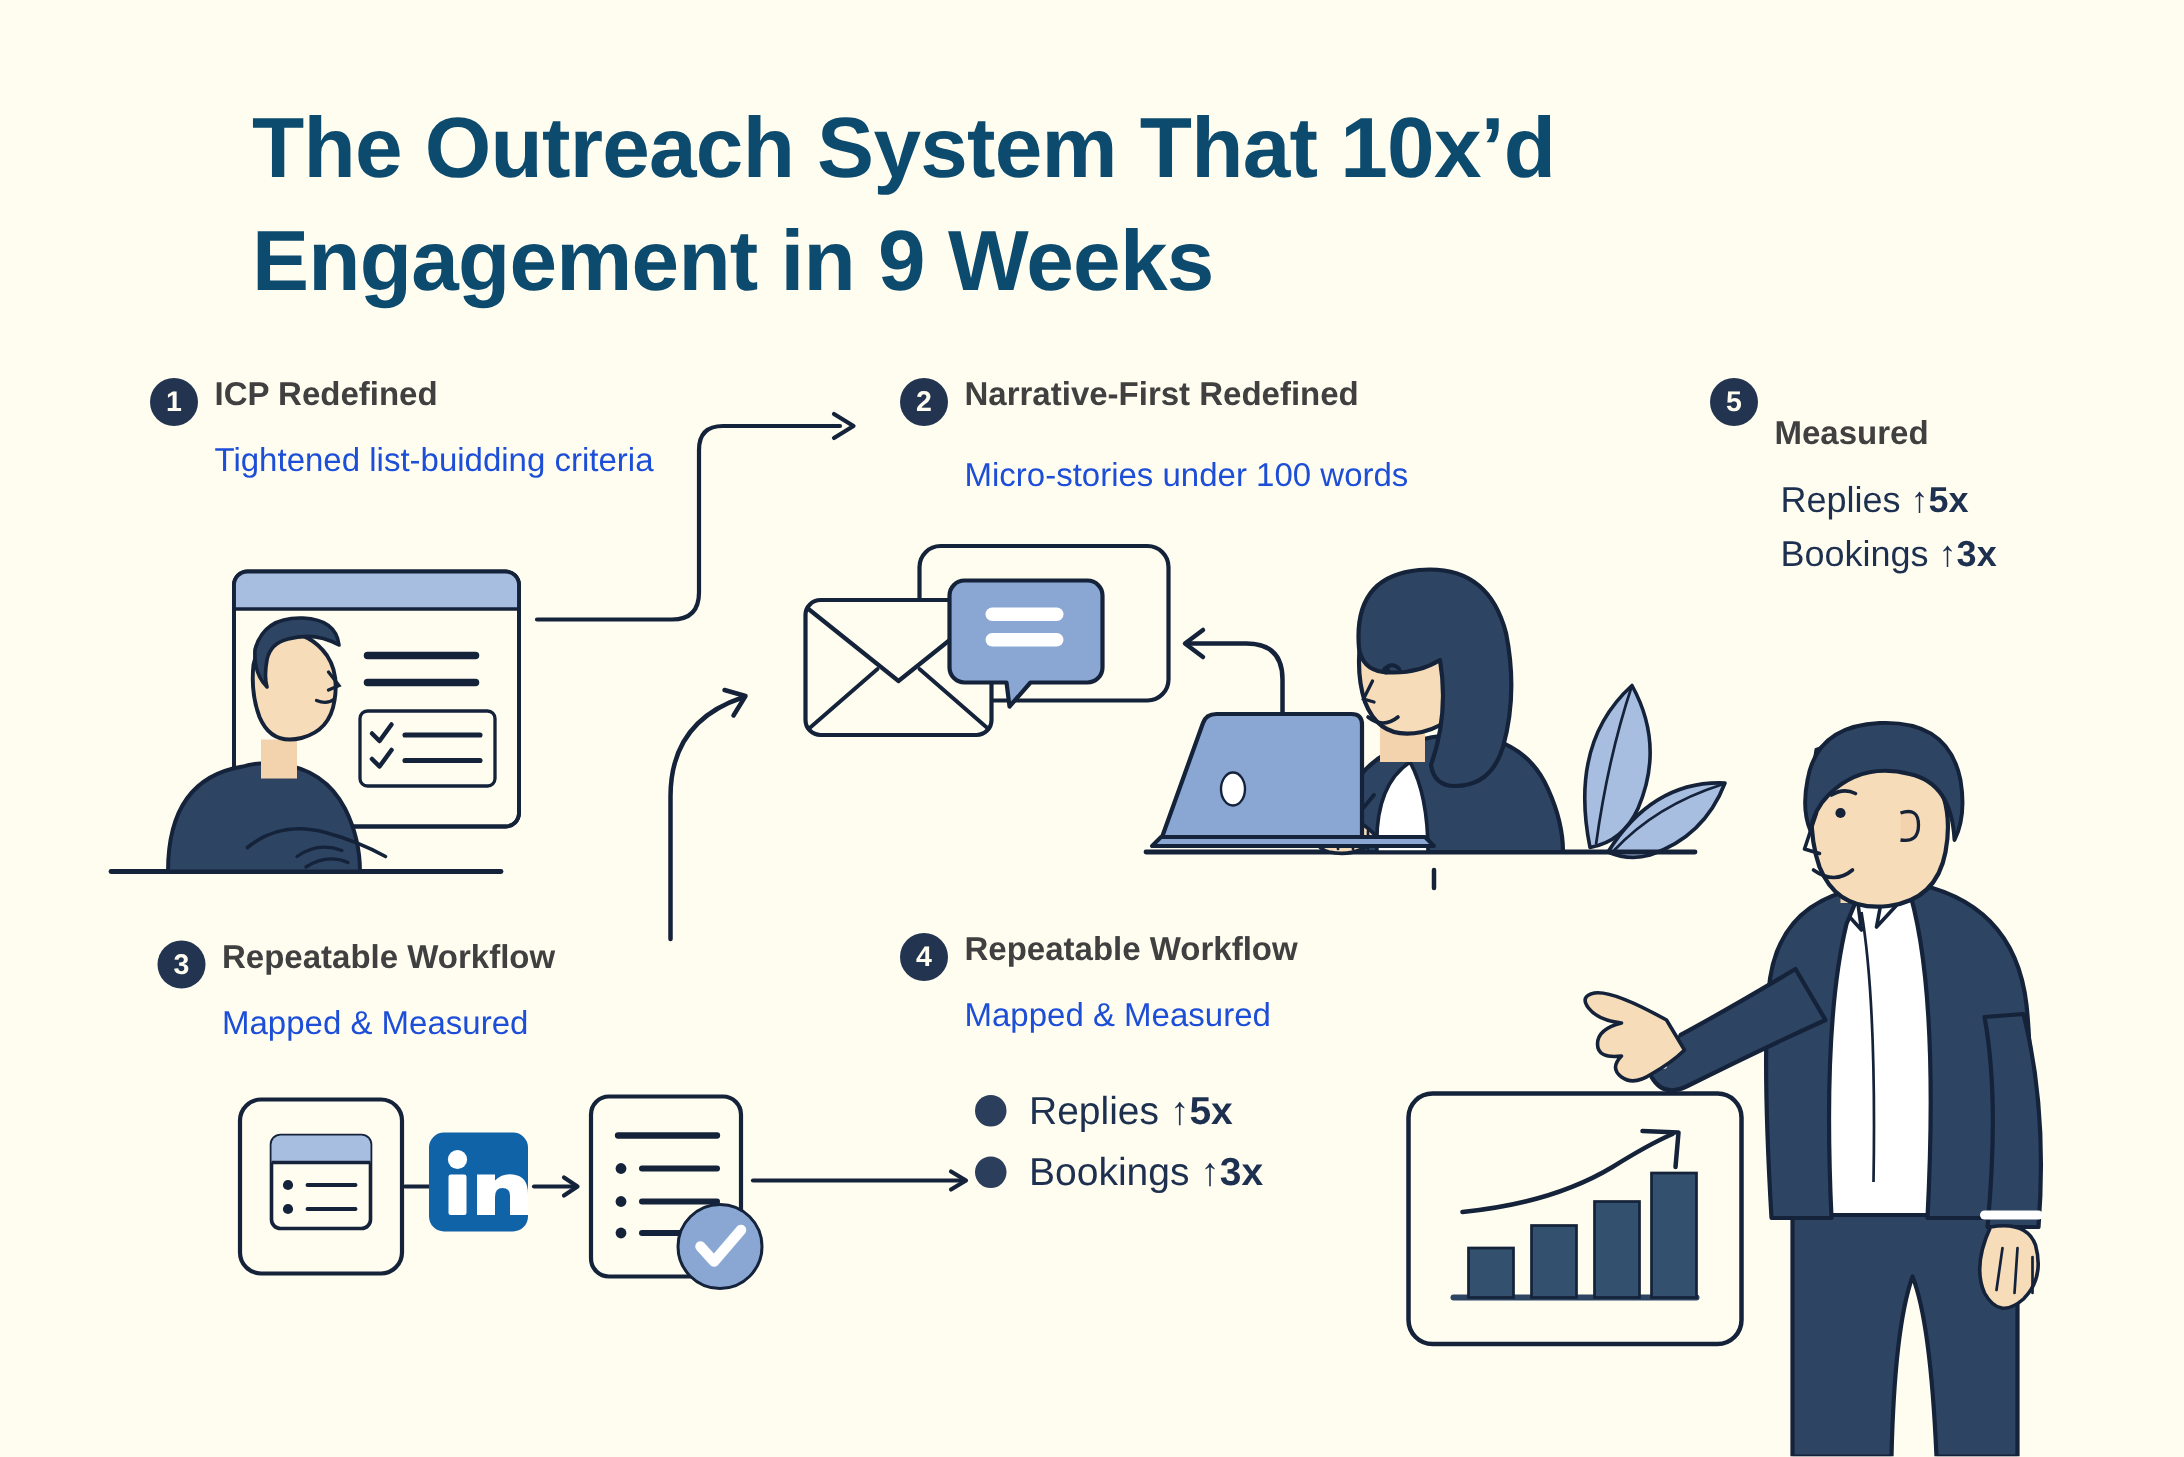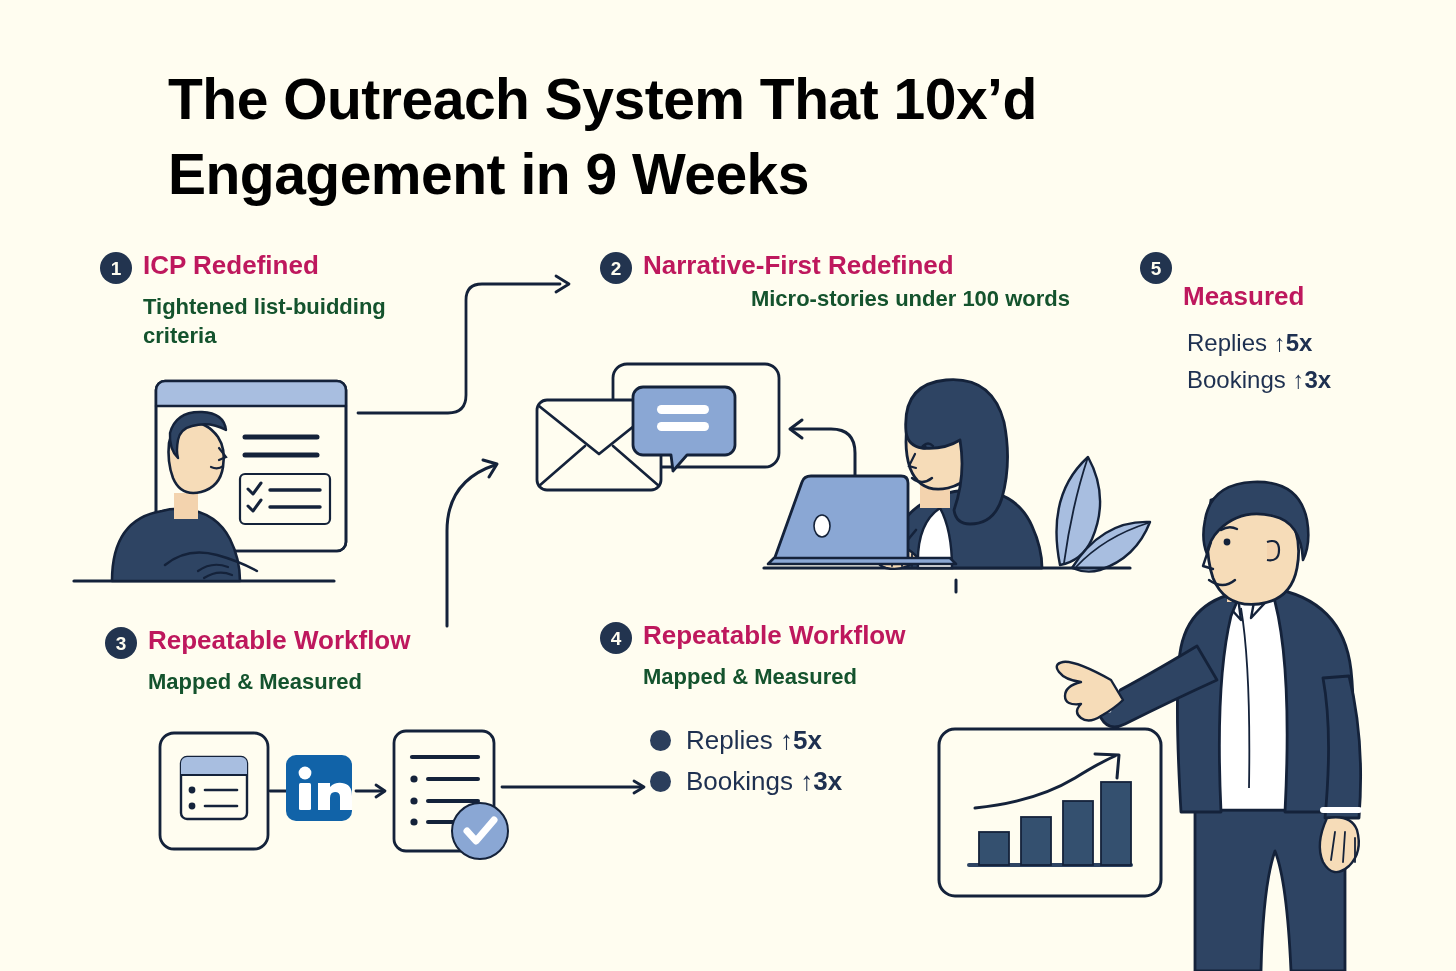--- a/index.html
+++ b/index.html
@@ -18,21 +18,21 @@
     background: #FFFDF0;
     overflow: hidden;
   }
   .abs { position: absolute; }
 
   
   #title {
     left: 168px;
     top: 62px;
     width: 1060px;
-    color: #000000;
+    color: #0c4a6e;
     font-size: 57px;
     font-weight: bold;
     line-height: 1.32;
     letter-spacing: -0.5px;
   }
   #title .tline { display: block; white-space: nowrap; }
 
   
   .step { position: absolute; }
   .step-head {
@@ -49,30 +49,30 @@
     color: #FFFDF0;
     font-size: 19px;
     font-weight: bold;
     display: flex;
     align-items: center;
     justify-content: center;
     line-height: 1;
     margin-top: 2px;
   }
   .step-title {
-    color: #be185d;
-    font-size: 26px;
+    color: #404040;
+    font-size: 22px;
     font-weight: bold;
     line-height: 1.18;
   }
   .step-sub {
-    color: #14532d;
+    color: #1d4ed8;
     font-size: 22px;
     line-height: 1.32;
-    font-weight: bold;
+    font-weight: normal;
   }
   .sub-indent { margin-left: 43px; }
 
   
   .metric-line {
     color: #1E3050;
     font-size: 24px;
     line-height: 1.52;
     white-space: nowrap;
   }
@@ -117,21 +117,21 @@
       <div class="step-title">ICP Redefined</div>
     </div>
     <div class="step-sub sub-indent" style="margin-top:8px; width:300px;">Tightened list-buidding criteria</div>
   </div>
 
   <div class="step" style="left:600px; top:250px; width:470px;">
     <div class="step-head">
       <div class="badge">2</div>
       <div class="step-title">Narrative-First Redefined</div>
     </div>
-    <div class="step-sub sub-indent" style="margin-top:0;text-align:right;">Micro-stories under 100 words</div>
+    <div class="step-sub sub-indent" style="margin-top:18px;">Micro-stories under 100 words</div>
   </div>
 
   <div class="step" style="left:1140px; top:250px; width:300px;">
     <div class="step-head">
       <div class="badge">5</div>
       <div class="step-title">
         <br>
         <span>Measured</span>
       </div>
     </div>

